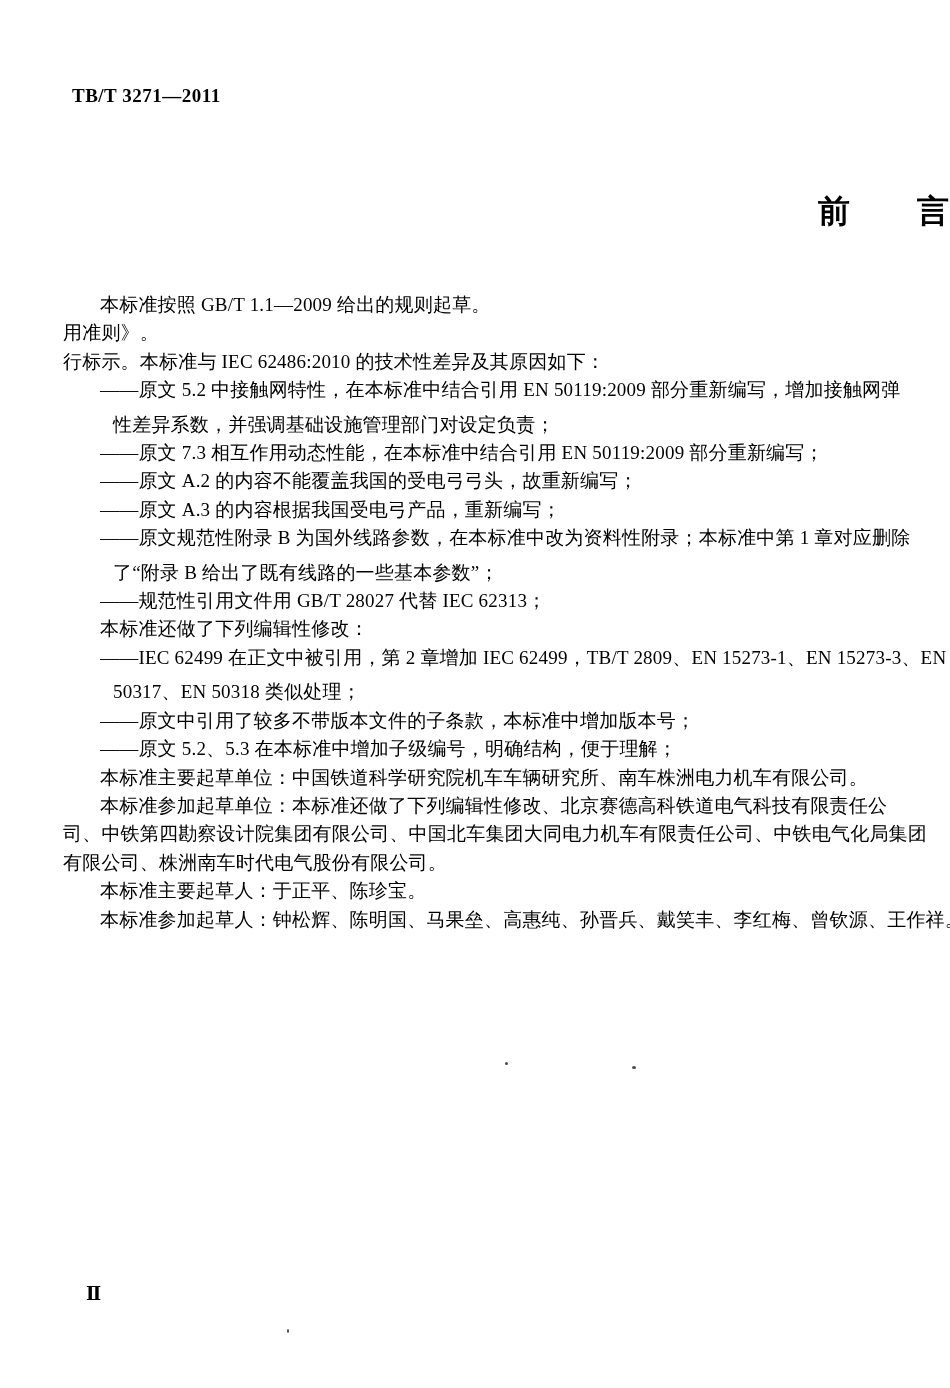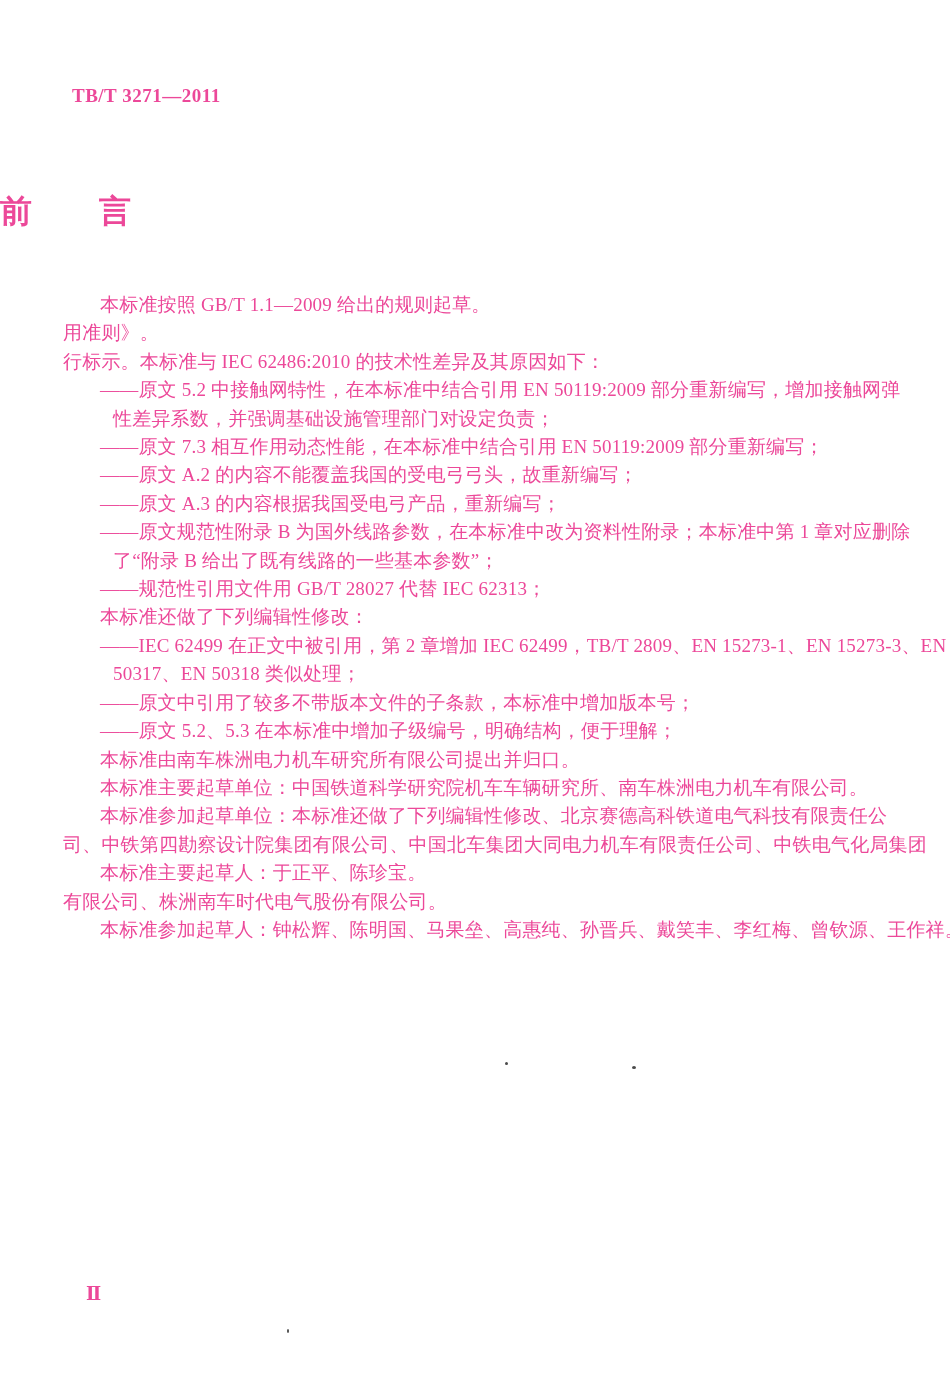--- a/index.html
+++ b/index.html
@@ -3,59 +3,59 @@
 <meta charset="utf-8">
 <style>
   html, body { margin: 0; padding: 0; background: #e8e8e8; }
   .page {
     position: relative;
     width: 950px;
     height: 1388px;
     margin: 0 auto;
     background: #ffffff;
     font-family: "Liberation Serif", "DejaVu Serif", serif;
-    color: #ec4899;
+    color: #000000;
     overflow: hidden;
   }
   .doc-code {
     position: absolute;
     left: 72px;
     top: 85px;
     font-size: 19px;
     font-weight: bold;
     letter-spacing: 0.5px;
     white-space: nowrap;
   }
   .page-title {
     position: absolute;
     top: 190px;
     left: 0;
     width: 100%;
-    text-align: left;
+    text-align: right;
     font-size: 32px;
     font-weight: bold;
     letter-spacing: 1px;
     white-space: pre;
   }
   .body-text {
     position: absolute;
     left: 63px;
     top: 291px;
     width: 824px;
     font-size: 19px;
     line-height: 28.4px;
   }
   .line {
     white-space: nowrap;
     letter-spacing: 0.2px;
     font-family: Liberation Serif, serif;
   }
   .indent-none { padding-left: 0; }
   .indent-para { padding-left: 37px; }
-  .indent-hang { padding-left: 50px; }
+  .indent-hang { padding-left: 50px; margin-top: 6px; }
   .page-num {
     position: absolute;
     left: 86px;
     top: 1283px;
     font-size: 18px;
     font-weight: bold;
   }
   .speck {
     position: absolute;
     background: #4a4a4a;
@@ -84,26 +84,25 @@
       <div class="line indent-para">——原文 A.2 的内容不能覆盖我国的受电弓弓头，故重新编写；</div>
       <div class="line indent-para">——原文 A.3 的内容根据我国受电弓产品，重新编写；</div>
       <div class="line indent-para">——原文规范性附录 B 为国外线路参数，在本标准中改为资料性附录；本标准中第 1 章对应删除</div>
       <div class="line indent-hang">了“附录 B 给出了既有线路的一些基本参数”；</div>
       <div class="line indent-para">——规范性引用文件用 GB/T 28027 代替 IEC 62313；</div>
       <div class="line indent-para">本标准还做了下列编辑性修改：</div>
       <div class="line indent-para">——IEC 62499 在正文中被引用，第 2 章增加 IEC 62499，TB/T 2809、EN 15273-1、EN 15273-3、EN</div>
       <div class="line indent-hang">50317、EN 50318 类似处理；</div>
       <div class="line indent-para">——原文中引用了较多不带版本文件的子条款，本标准中增加版本号；</div>
       <div class="line indent-para">——原文 5.2、5.3 在本标准中增加子级编号，明确结构，便于理解；</div>
-      <div class="line indent-para">本标准由南车株洲电力机车研究所有限公司提出并归口。</div>
       <div class="line indent-para">本标准主要起草单位：中国铁道科学研究院机车车辆研究所、南车株洲电力机车有限公司。</div>
       <div class="line indent-para">本标准参加起草单位：本标准还做了下列编辑性修改、北京赛德高科铁道电气科技有限责任公</div>
       <div class="line indent-none">司、中铁第四勘察设计院集团有限公司、中国北车集团大同电力机车有限责任公司、中铁电气化局集团</div>
+      <div class="line indent-none">有限公司、株洲南车时代电气股份有限公司。</div>
       <div class="line indent-para">本标准主要起草人：于正平、陈珍宝。</div>
-      <div class="line indent-none">有限公司、株洲南车时代电气股份有限公司。</div>
       <div class="line indent-para">本标准参加起草人：钟松辉、陈明国、马果垒、高惠纯、孙晋兵、戴笑丰、李红梅、曾钦源、王作祥。</div>
     </div>
 
   <div class="page-num">Ⅱ</div>
 
   <div class="speck speck-1"></div>
   <div class="speck speck-2"></div>
   <div class="speck speck-3"></div>
 
 </div>

